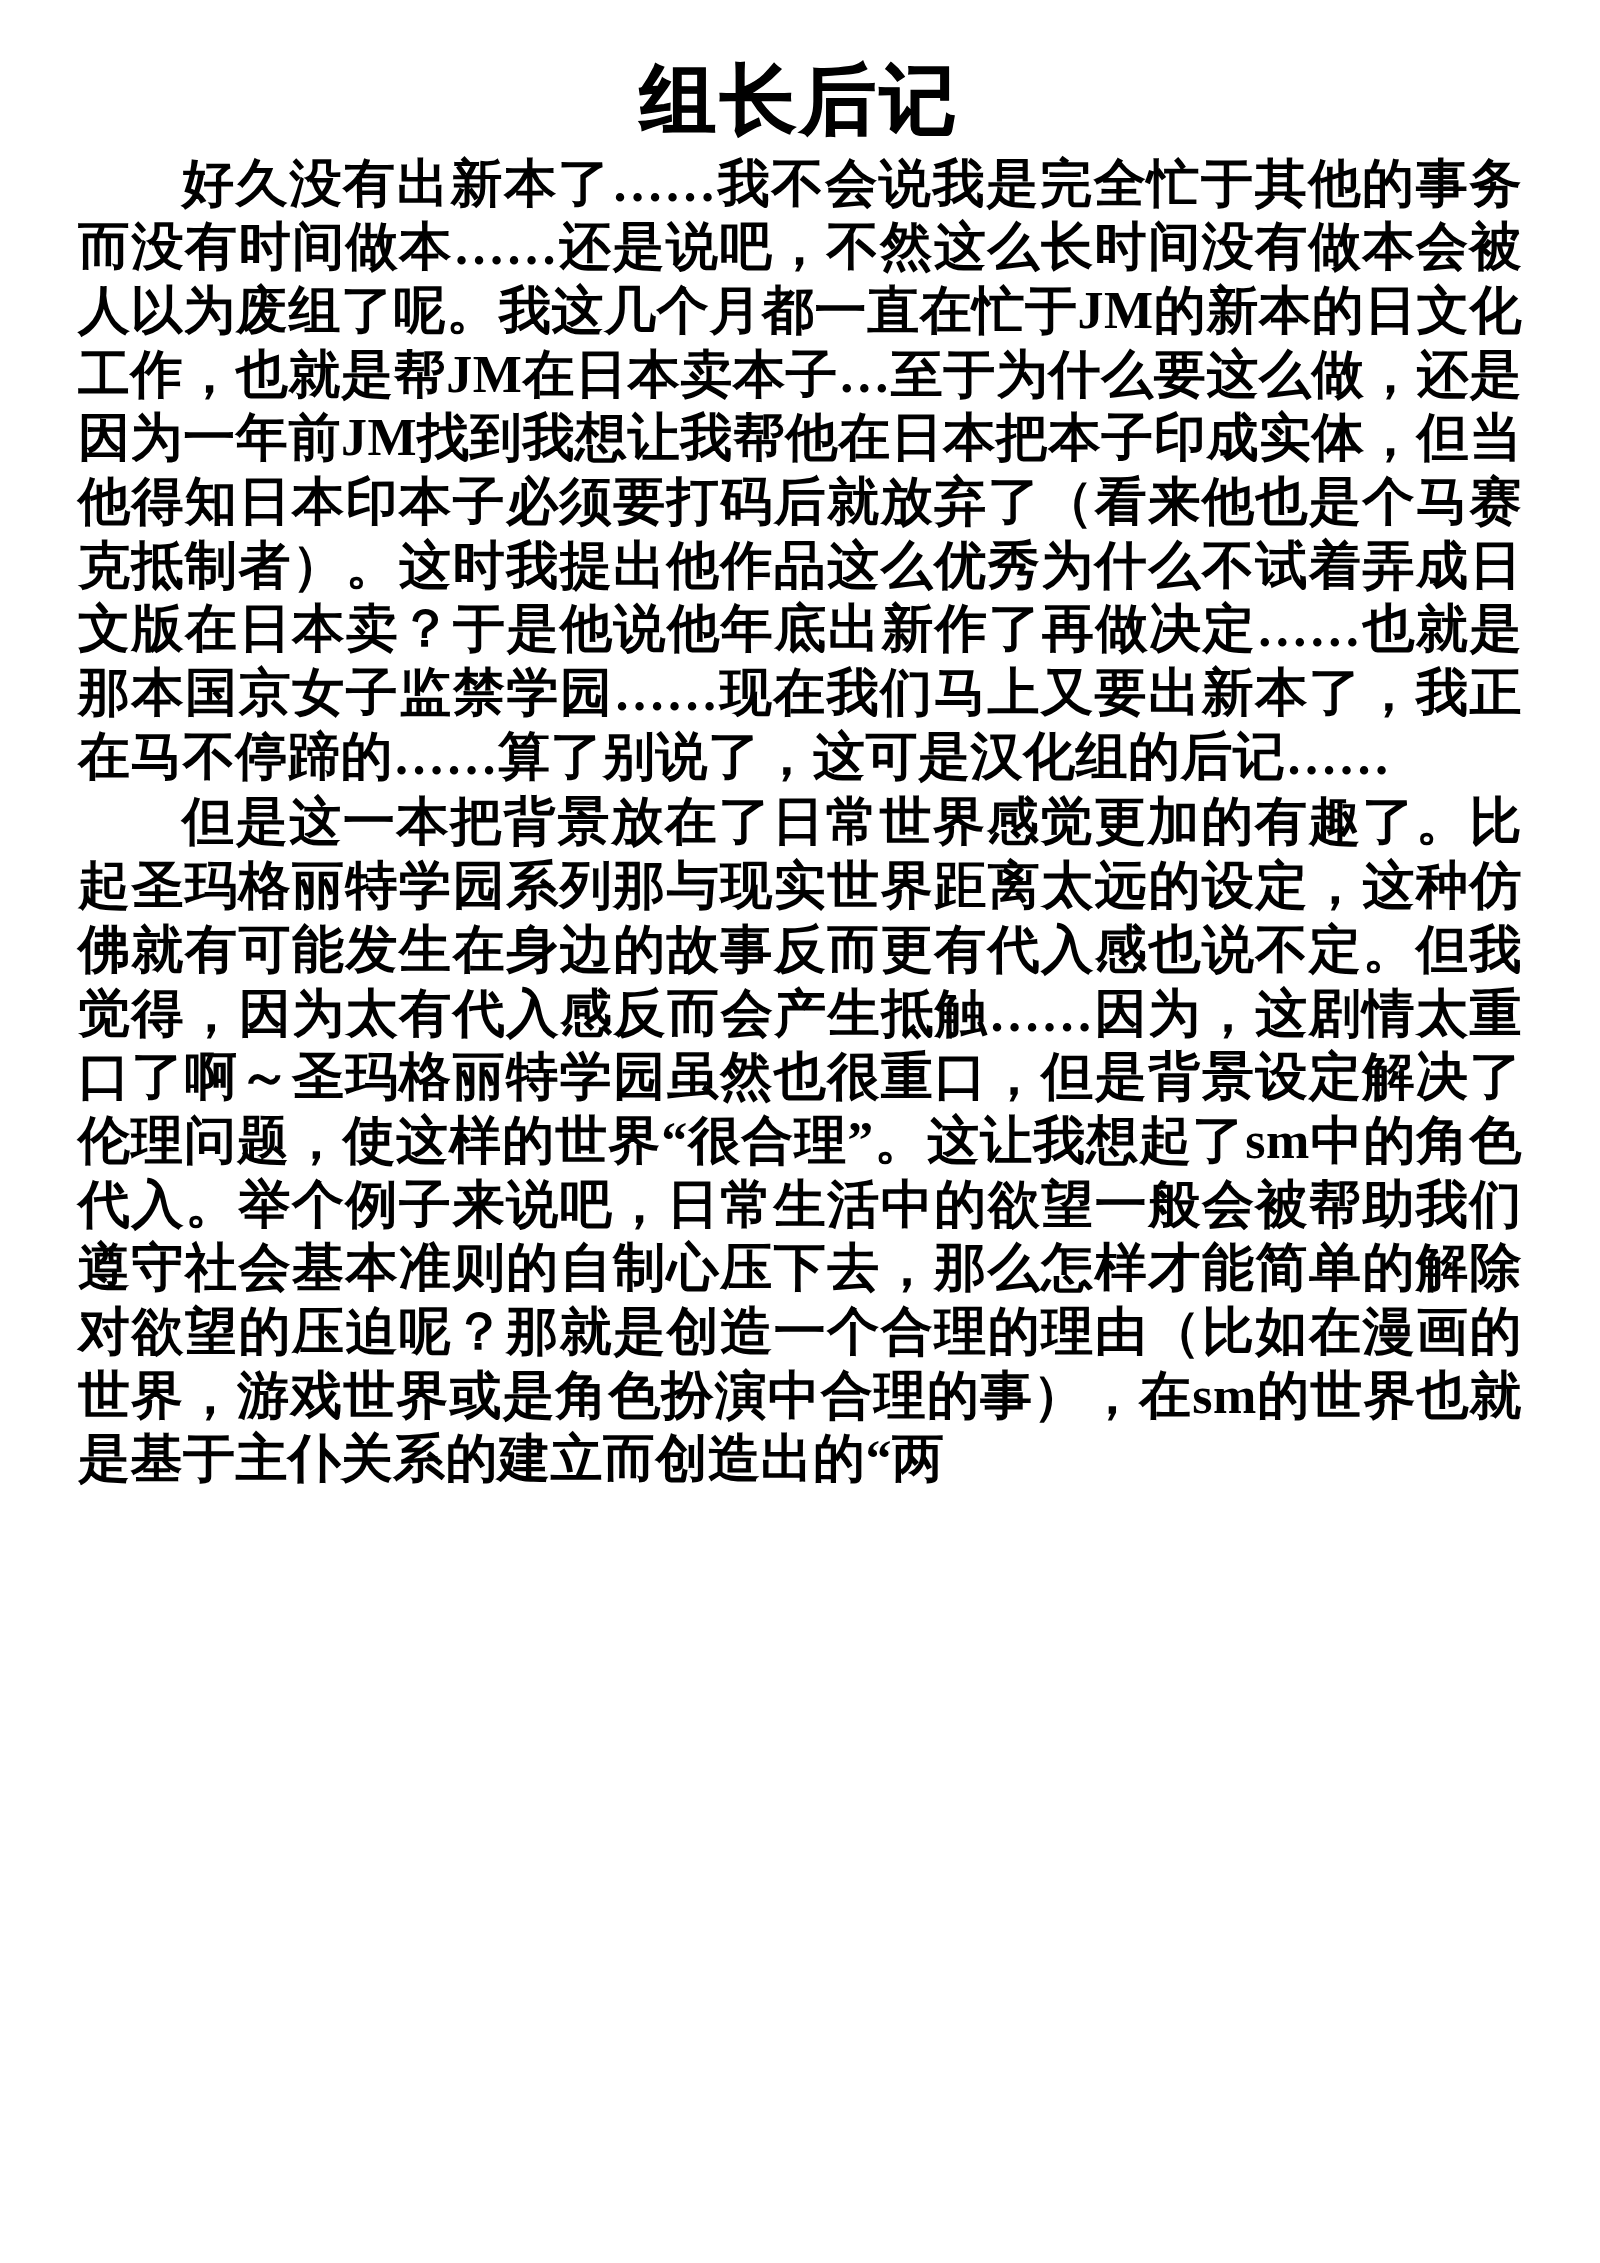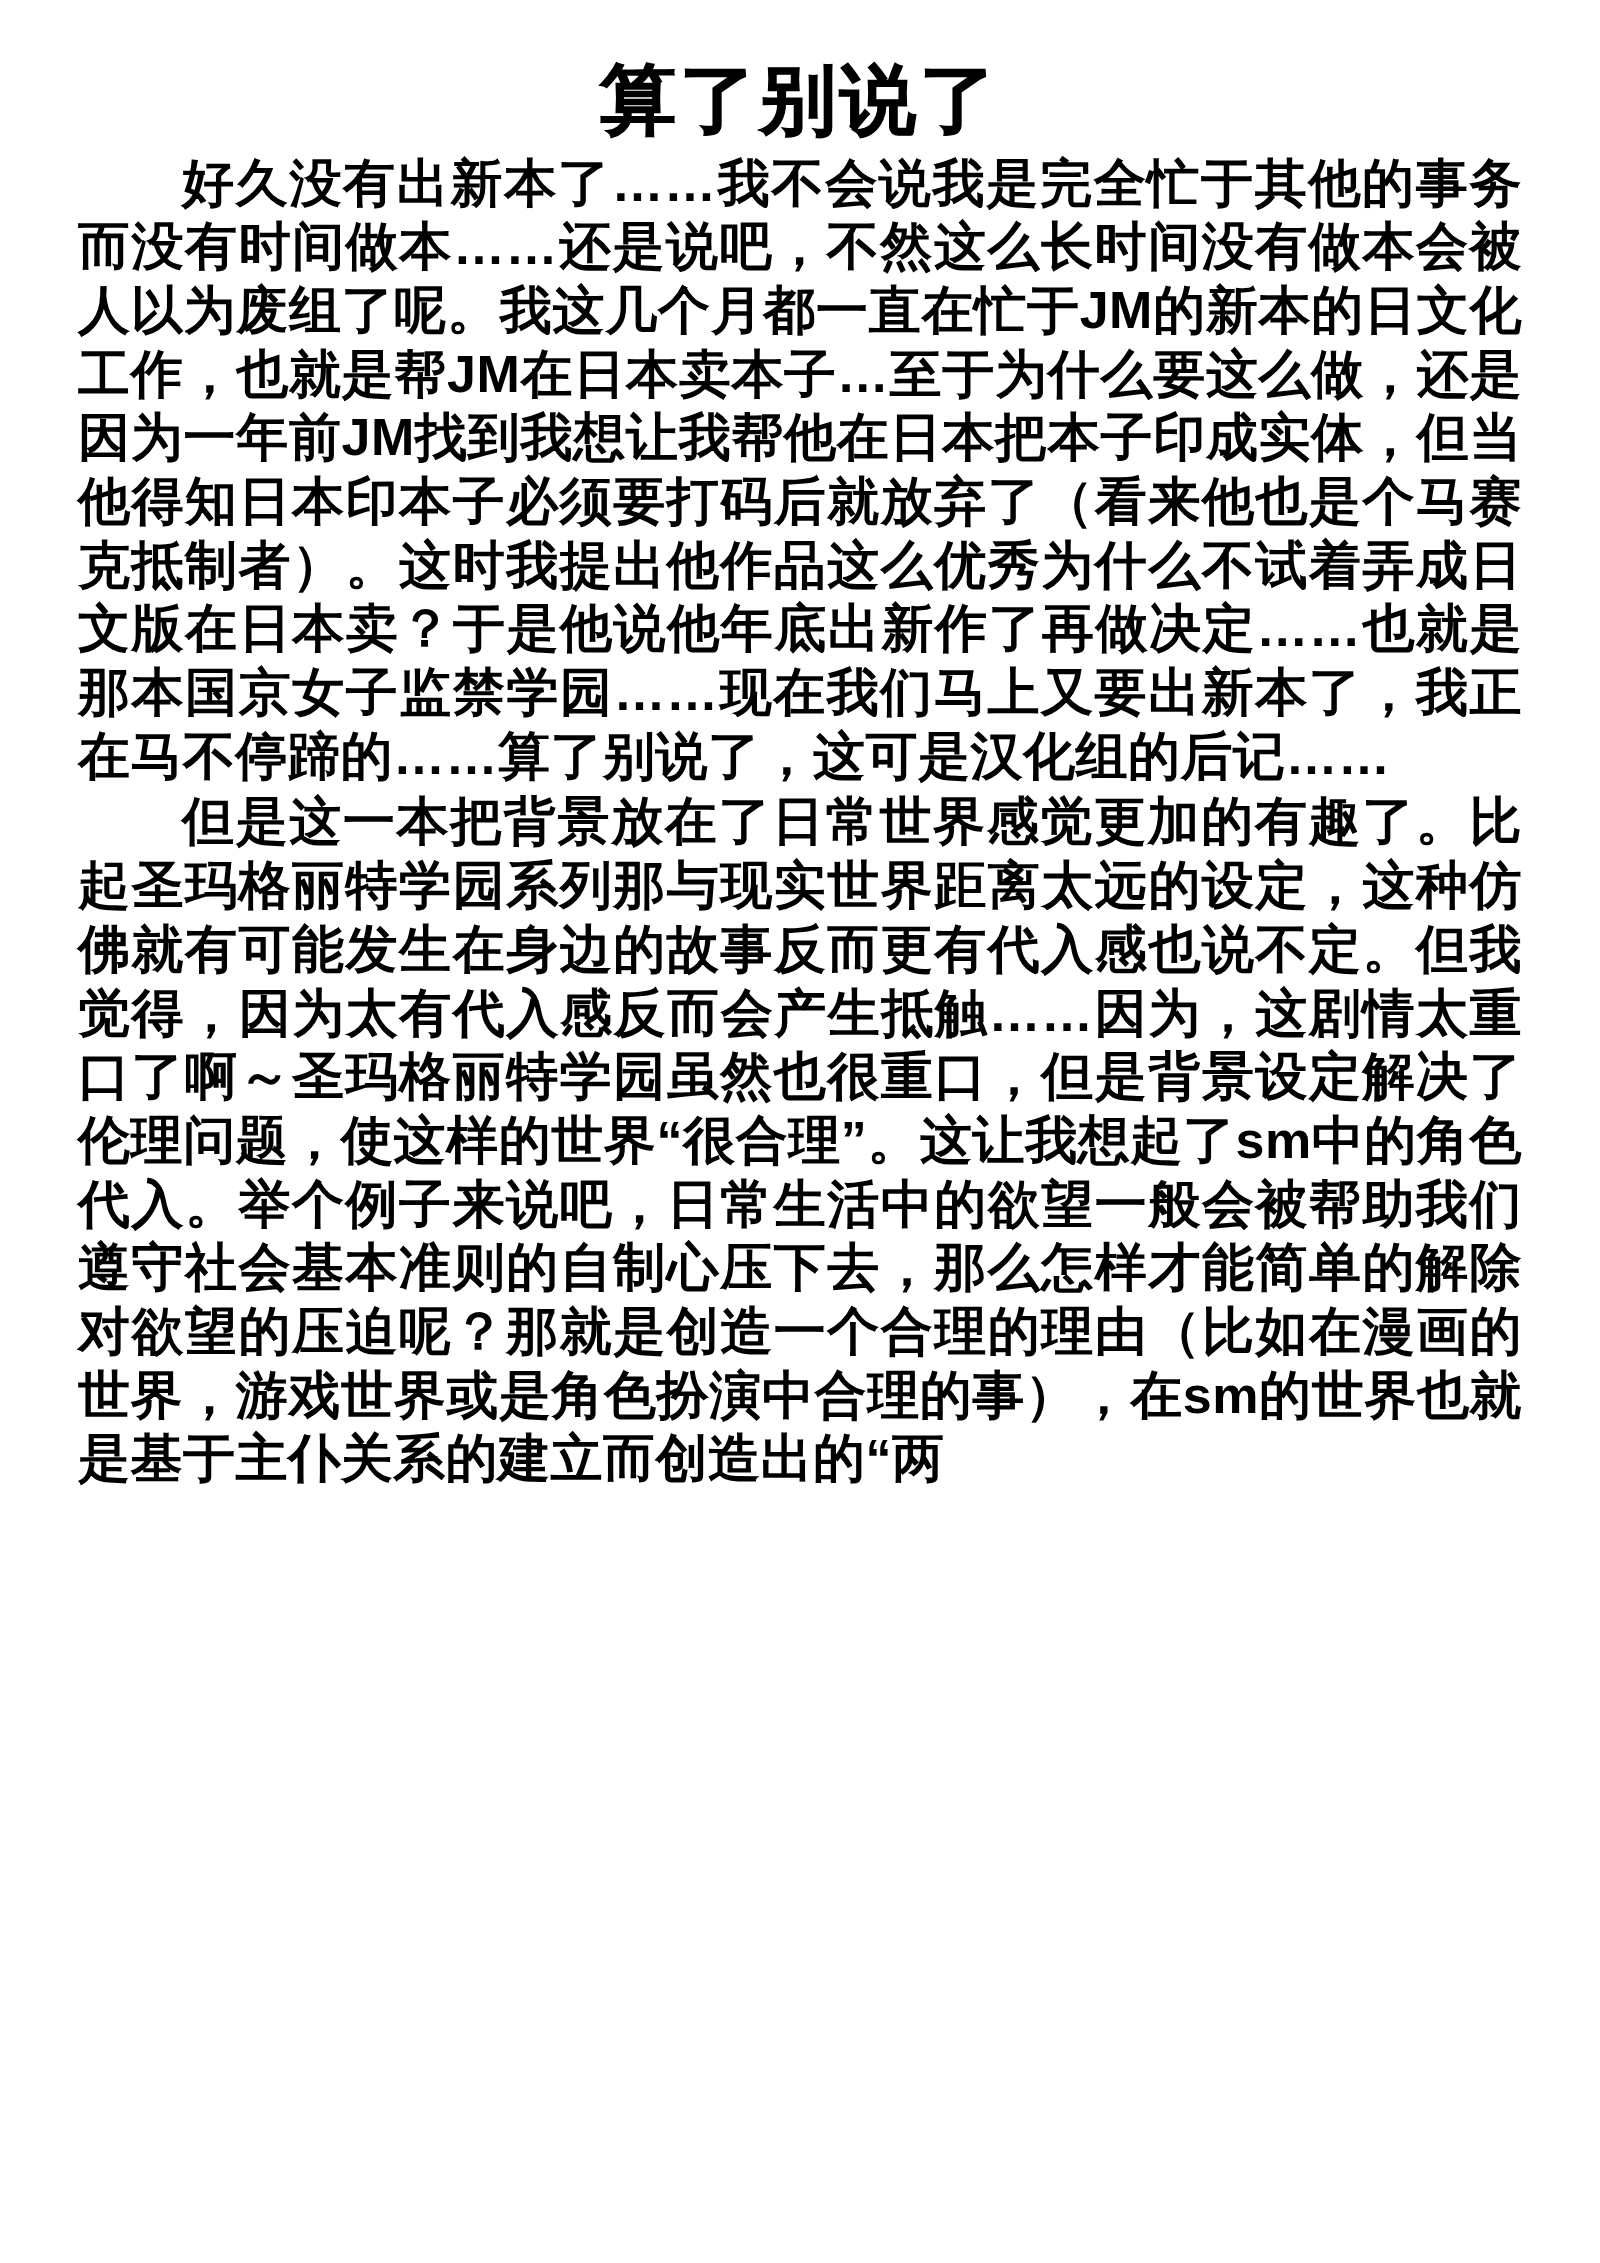--- a/index.html
+++ b/index.html
@@ -32,37 +32,37 @@
     font-family: "DejaVu Sans", sans-serif;
     -webkit-text-stroke: 1.2px #000;
   }
   .body-text {
     font-size: 52px;
     line-height: 1.225;
     font-weight: 700;
     letter-spacing: 0.5px;
     text-align: justify;
     text-justify: inter-ideograph;
-    font-family: Liberation Sans, sans-serif;
+    font-family: Liberation Serif, serif;
   }
   .para {
     margin: 0 0 2px 0;
     text-indent: 104px;
     white-space: normal;
     word-break: break-all;
   }
   .para.last {
     margin-bottom: 0;
   }
 </style>
 </head>
 <body>
 
 <div class="page">
 
-  <h1 class="doc-title">算了别说了</h1>
+  <h1 class="doc-title">组长后记</h1>
 
   <div class="body-text">
     <p class="para">好久没有出新本了……我不会说我是完全忙于其他的事务而没有时间做本……还是说吧，不然这么长时间没有做本会被人以为废组了呢。我这几个月都一直在忙于JM的新本的日文化工作，也就是帮JM在日本卖本子…至于为什么要这么做，还是因为一年前JM找到我想让我帮他在日本把本子印成实体，但当他得知日本印本子必须要打码后就放弃了（看来他也是个马赛克抵制者）。这时我提出他作品这么优秀为什么不试着弄成日文版在日本卖？于是他说他年底出新作了再做决定……也就是那本国京女子监禁学园……现在我们马上又要出新本了，我正在马不停蹄的……算了别说了，这可是汉化组的后记……</p>
     <p class="para last">但是这一本把背景放在了日常世界感觉更加的有趣了。比起圣玛格丽特学园系列那与现实世界距离太远的设定，这种仿佛就有可能发生在身边的故事反而更有代入感也说不定。但我觉得，因为太有代入感反而会产生抵触……因为，这剧情太重口了啊～圣玛格丽特学园虽然也很重口，但是背景设定解决了伦理问题，使这样的世界“很合理”。这让我想起了sm中的角色代入。举个例子来说吧，日常生活中的欲望一般会被帮助我们遵守社会基本准则的自制心压下去，那么怎样才能简单的解除对欲望的压迫呢？那就是创造一个合理的理由（比如在漫画的世界，游戏世界或是角色扮演中合理的事），在sm的世界也就是基于主仆关系的建立而创造出的“两</p>
   </div>
 
 </div>
 
 </body></html>

